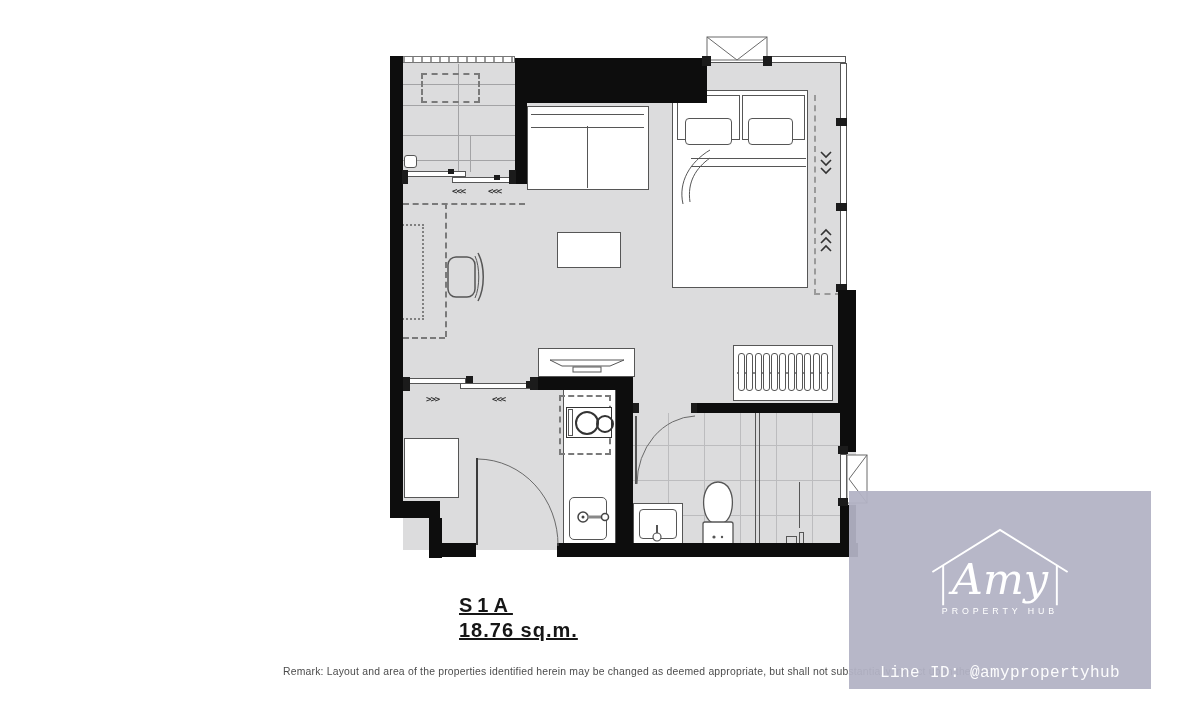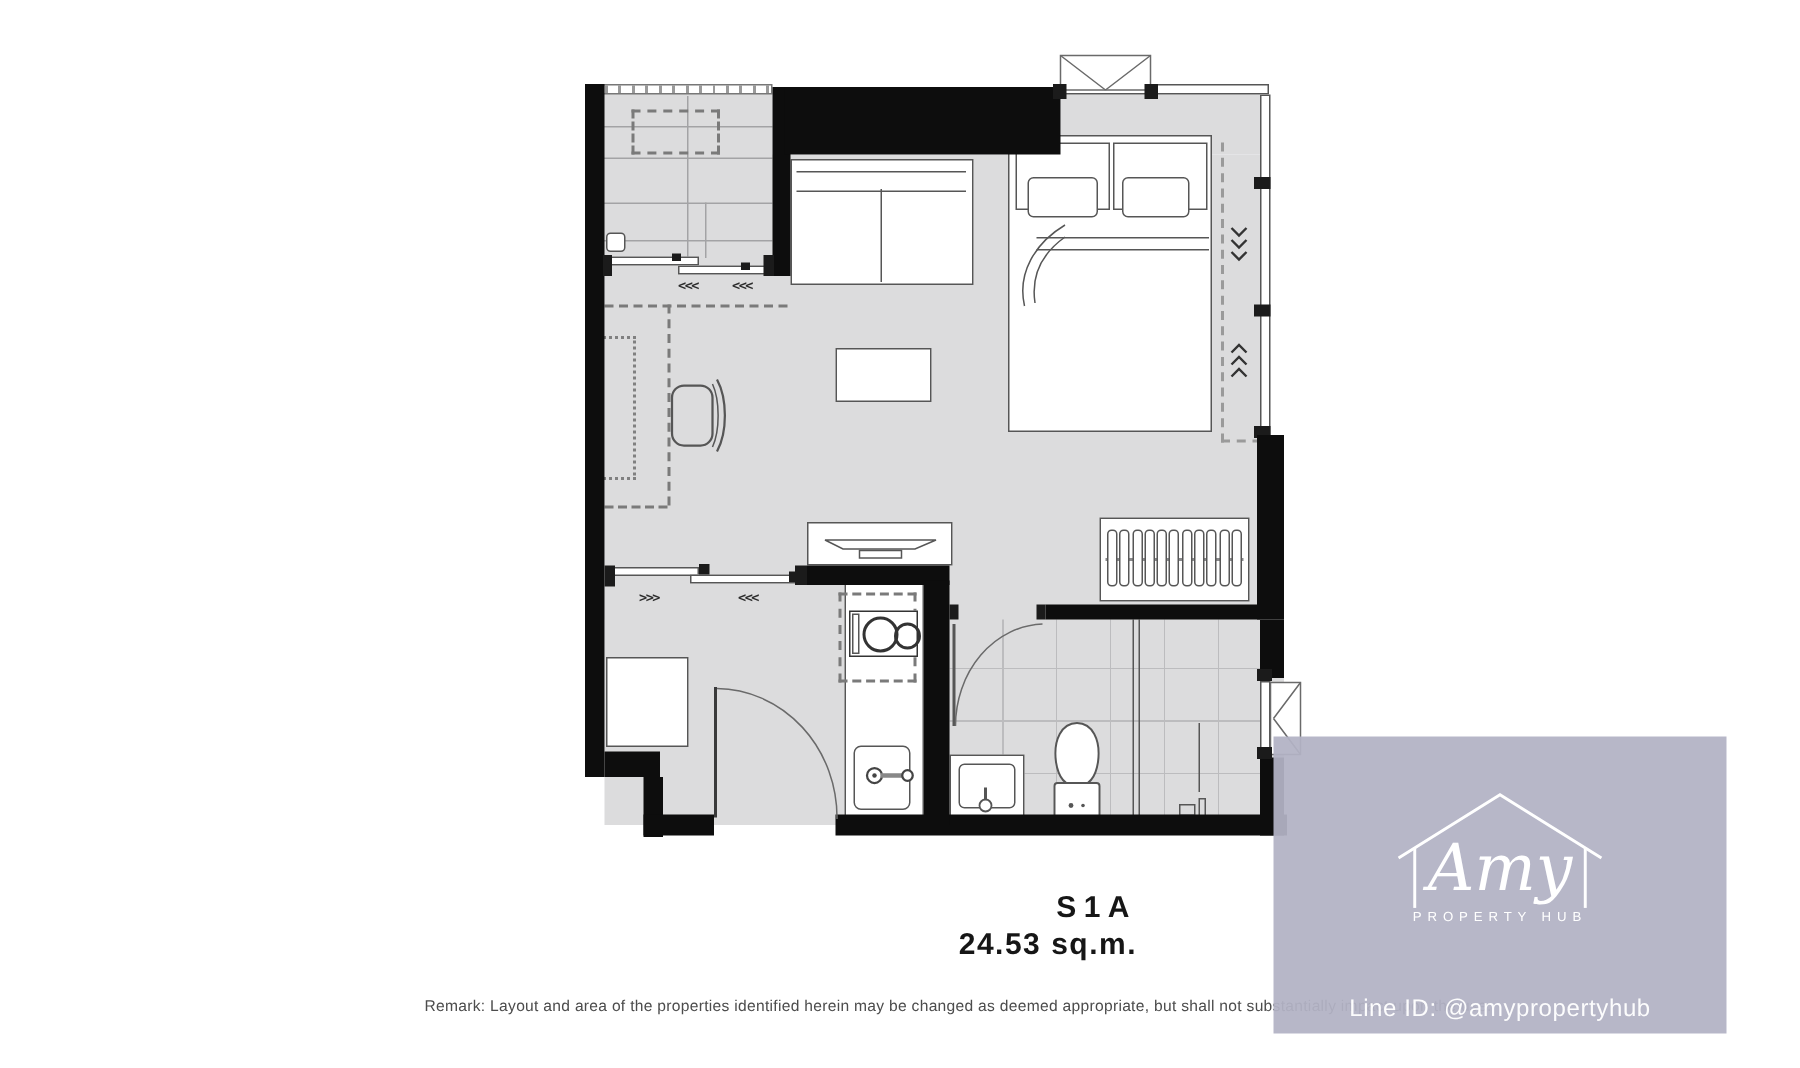--- a/index.html
+++ b/index.html
@@ -13,21 +13,21 @@
   .dash{position:absolute;border:1px dashed #7a7a7a;box-sizing:border-box;}
   .dot{position:absolute;border:1px dotted #808080;box-sizing:border-box;}
   .post{position:absolute;background:#1b1b1b;}
   .arr{position:absolute;font:bold 9px "DejaVu Sans Mono",monospace;color:#2b2b2b;letter-spacing:-1px;}
   .tiles{position:absolute;background-color:#dcdcdd;
     background-image:repeating-linear-gradient(0deg,transparent 0 34px,#bcbcbe 34px 35px),
                      repeating-linear-gradient(90deg,transparent 0 35px,#bcbcbe 35px 36px);}
   .hatchstrip{position:absolute;background:repeating-linear-gradient(90deg,#9a9a9a 0 2px,#ffffff 2px 9px);
     border:1px solid #777;box-sizing:border-box;}
   .dbl{position:absolute;border-top:1px solid #565656;border-bottom:1px solid #565656;}
-  .caption{position:absolute;left:438px;top:594px;width:320px;text-align:right;color:#161616;}
+  .caption{position:absolute;left:459px;top:594px;width:320px;text-align:left;color:#161616;text-decoration:underline;}
   .caption .t1{font-size:20px;font-weight:bold;letter-spacing:5px;}
   .caption .t2{font-size:20px;font-weight:bold;letter-spacing:1px;margin-top:2px;}
   .remark{position:absolute;left:283px;top:666px;width:780px;font-size:10.4px;color:#4c4c4c;
           letter-spacing:0.2px;white-space:nowrap;}
   .wm{position:absolute;left:849px;top:491px;width:302px;height:198px;background:rgba(178,178,197,0.94);}
   .wm-contact{position:absolute;left:0;right:0;text-align:center;color:rgba(255,255,255,0.96);
               font-size:16px;letter-spacing:0.4px;font-weight:normal;}
   .hangers{position:absolute;left:348px;top:317px;width:90px;height:38px;display:flex;
            justify-content:space-between;align-items:center;}
   .hanger{width:5px;height:36px;background:#fff;border:1px solid #565656;border-radius:3px;}
@@ -211,29 +211,29 @@
       <path d="M0,1 A81,86 0 0 1 80,88" fill="none" stroke="#6a6a6a" stroke-width="1"></path>
     </svg>
     <div class="abs" style="left:245px;top:380px;width:2px;height:68px;background:#565656;"></div>
     <svg style="left:247px;top:378px;" width="62" height="72" viewBox="0 0 62 72">
       <path d="M0,70 A60,68 0 0 1 58,2" fill="none" stroke="#6a6a6a" stroke-width="1"></path>
     </svg>
   </div>
 
   <div class="caption">
     <div class="t1">S1A</div>
-    <div class="t2">24.53 sq.m.</div>
+    <div class="t2">18.76 sq.m.</div>
   </div>
 
   <div class="remark">Remark: Layout and area of the properties identified herein may be changed as deemed appropriate, but shall not substantially impact upon the use.</div>
 
   <div class="wm">
     <svg style="left:66px;top:30px;" width="170" height="98" viewBox="0 0 170 100">
       <path d="M16,52 L85,9 L154,52" fill="none" stroke="#ffffff" stroke-width="2"></path>
       <path d="M27,45 L27,86" fill="none" stroke="#ffffff" stroke-width="2"></path>
       <path d="M143,45 L143,86" fill="none" stroke="#ffffff" stroke-width="2"></path>
       <text x="85" y="74" text-anchor="middle" font-family="DejaVu Serif, serif" font-style="italic" font-size="44" fill="#ffffff">Amy</text>
       <text x="85" y="95" text-anchor="middle" font-family="Liberation Sans, sans-serif" font-size="9" letter-spacing="4" fill="#ffffff">PROPERTY HUB</text>
     </svg>
-    <div class="wm-contact" style="top:173px;">Line ID: @amypropertyhub</div>
+    <div class="wm-contact" style="top:173px;font-family:Liberation Mono, monospace;">Line ID: @amypropertyhub</div>
   </div>
 
 </div>
 
 </body></html>

